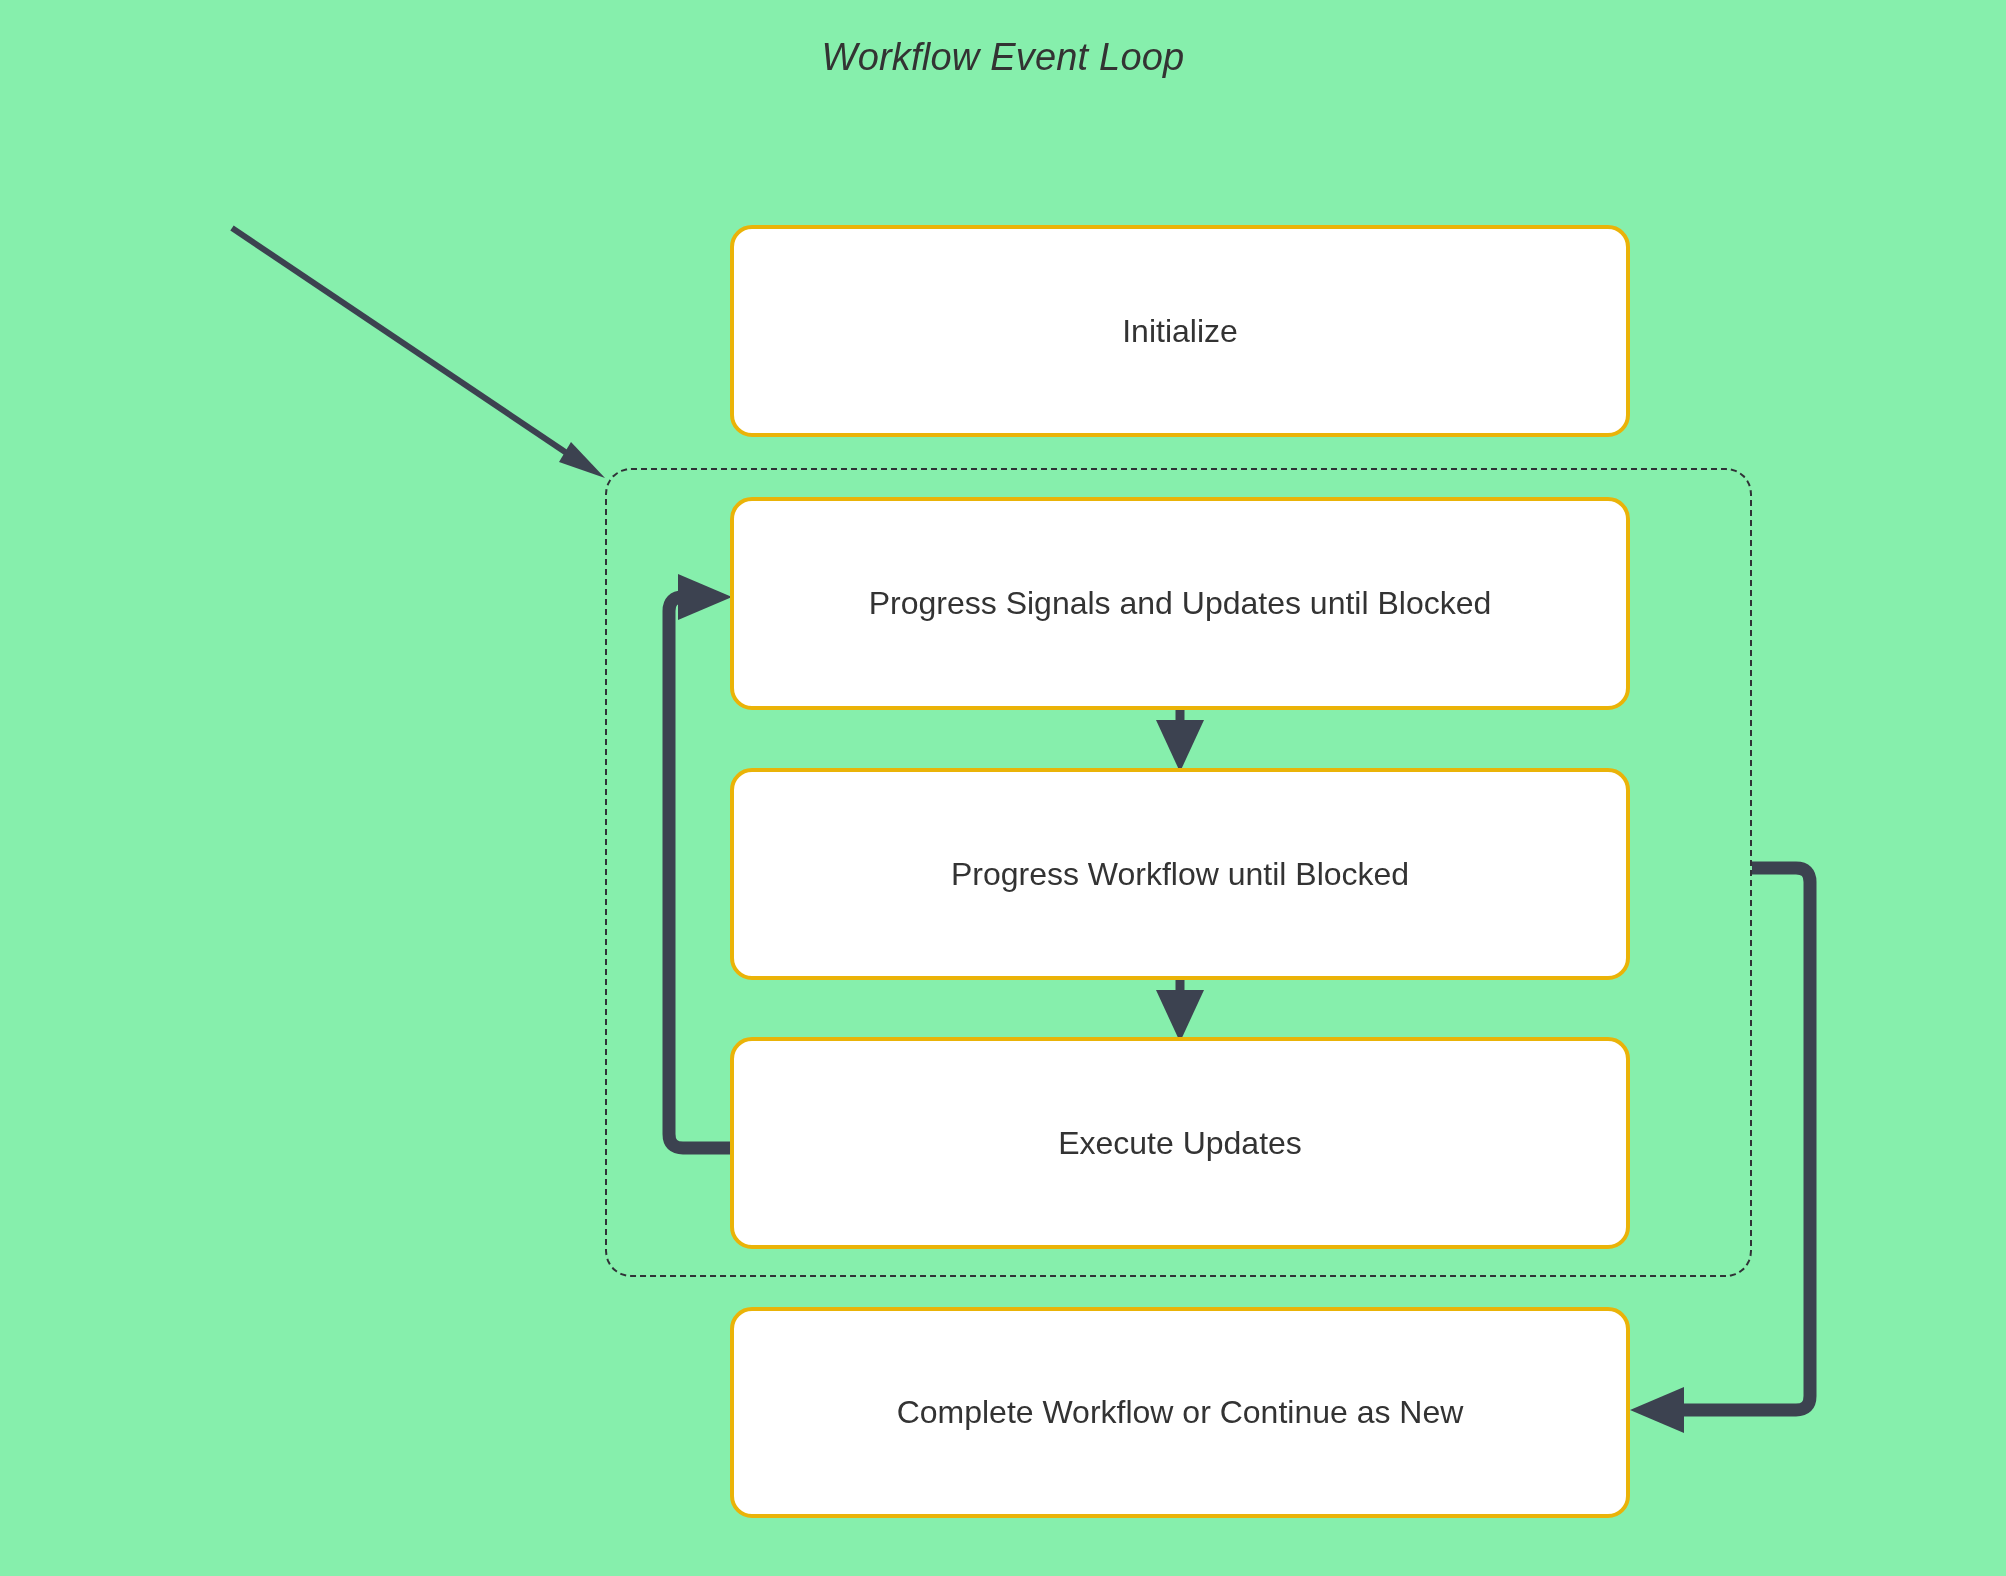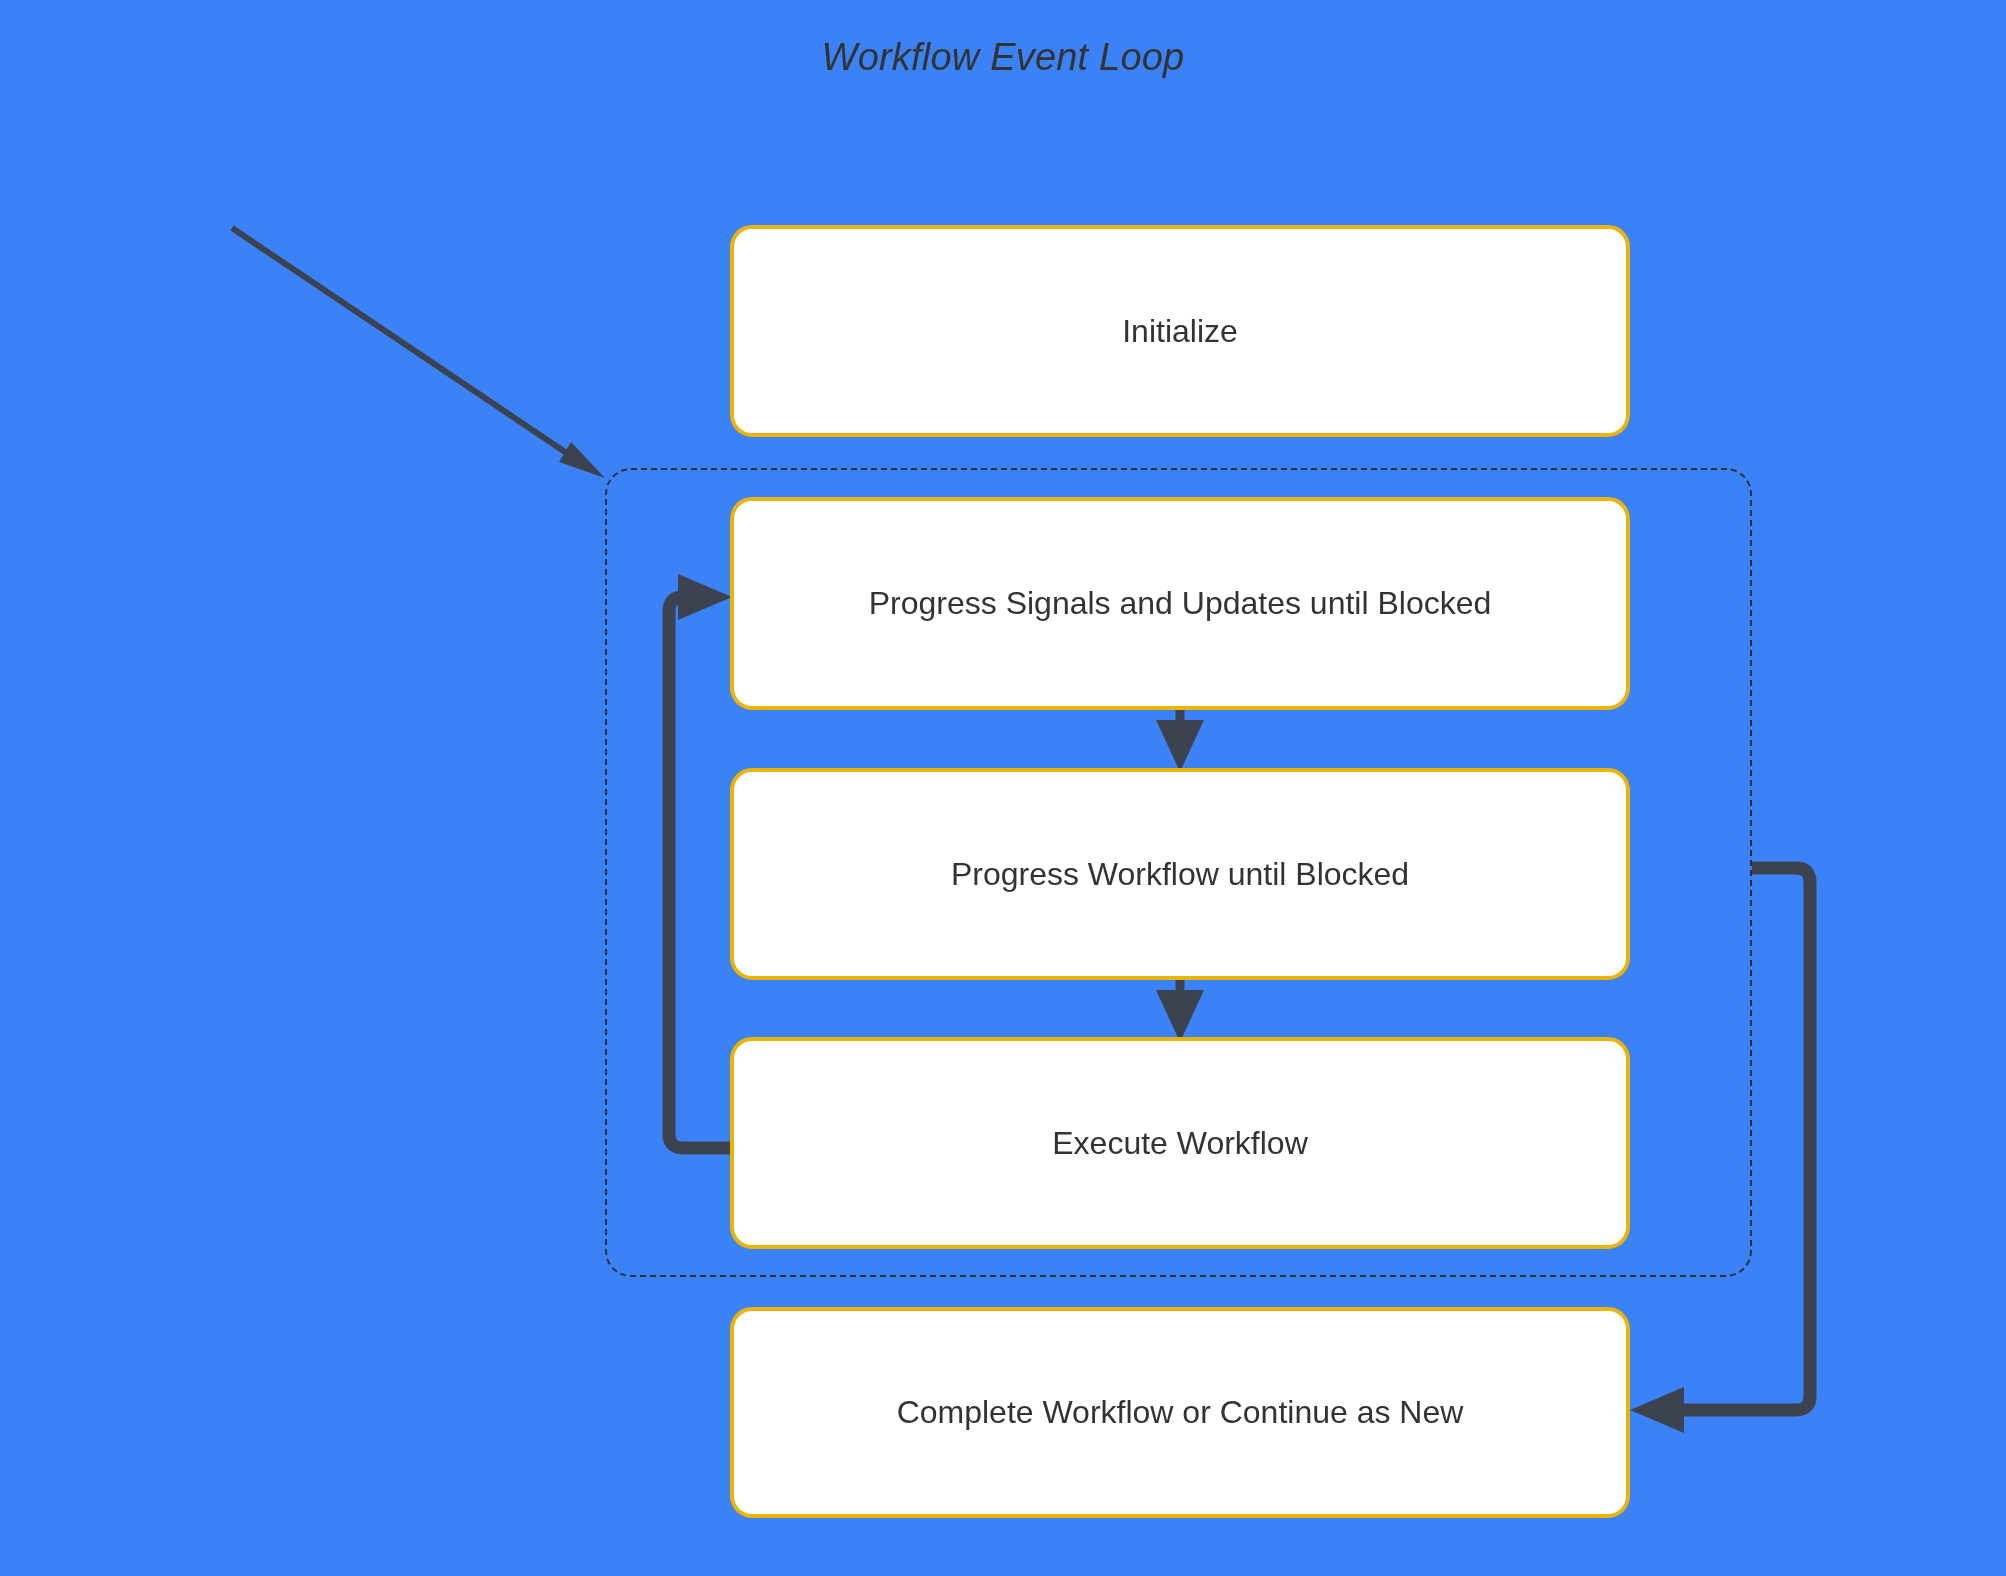--- a/index.html
+++ b/index.html
@@ -8,21 +8,21 @@
     background: #ffffff;
   }
   body {
     font-family: "Liberation Sans", sans-serif;
     color: #333333;
   }
   #canvas {
     position: relative;
     width: 2006px;
     height: 1576px;
-    background: #3b82f6;
+    background: #86efac;
     overflow: hidden;
   }
   #edge-layer {
     position: absolute;
     left: 0;
     top: 0;
     width: 2006px;
     height: 1576px;
     pointer-events: none;
   }
@@ -116,20 +116,20 @@
 
   <div class="node-box" style="left:730px; top:497px; width:900px; height:213px;">
     <span class="node-label">Progress Signals and Updates until Blocked</span>
   </div>
 
   <div class="node-box" style="left:730px; top:768px; width:900px; height:212px;">
     <span class="node-label">Progress Workflow until Blocked</span>
   </div>
 
   <div class="node-box" style="left:730px; top:1037px; width:900px; height:212px;">
-    <span class="node-label">Execute Workflow</span>
+    <span class="node-label">Execute Updates</span>
   </div>
 
   <div class="node-box" style="left:730px; top:1307px; width:900px; height:211px;">
     <span class="node-label">Complete Workflow or Continue as New</span>
   </div>
 
 </div>
 
 </body></html>

